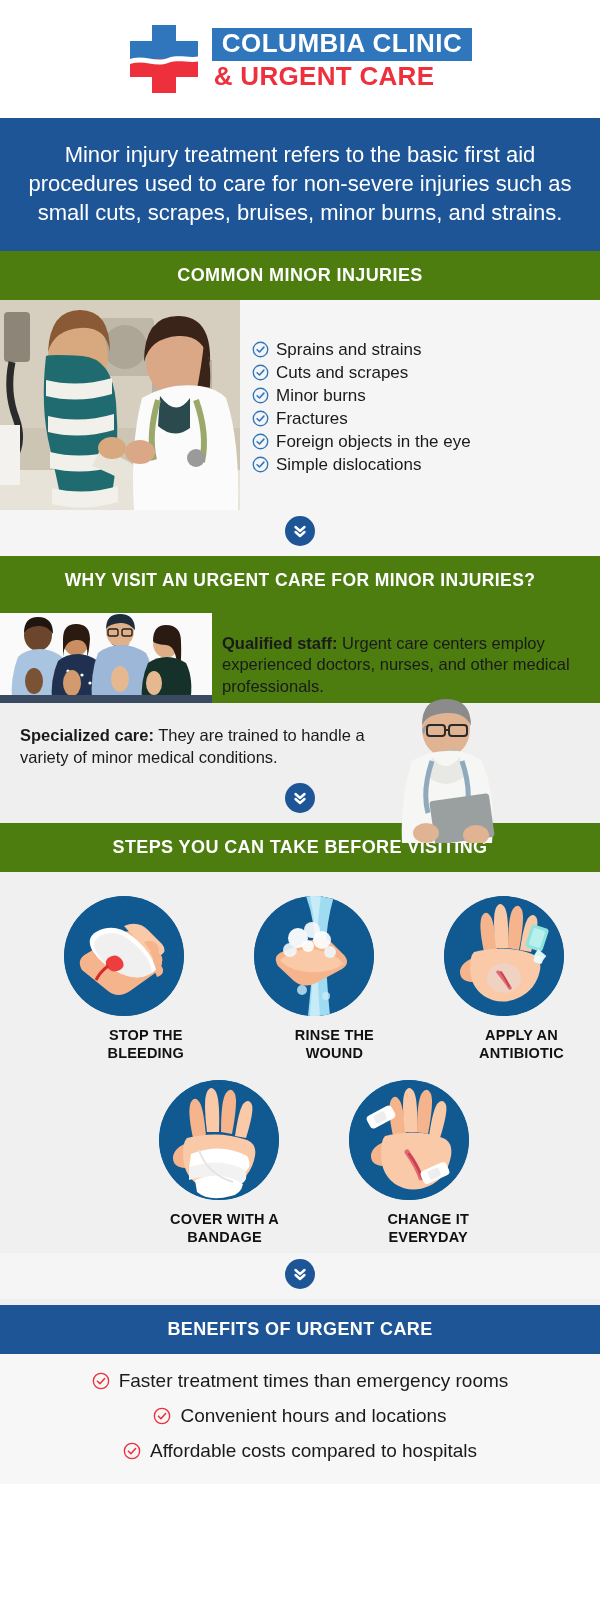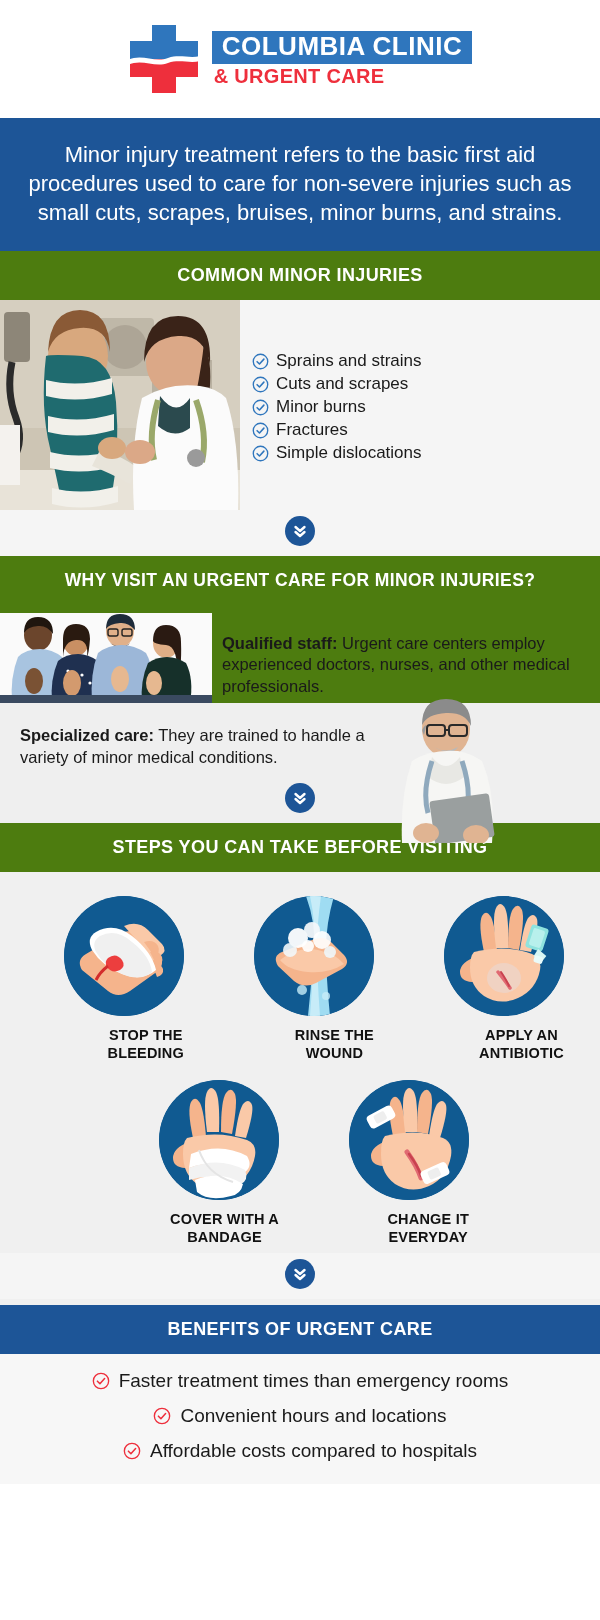--- a/index.html
+++ b/index.html
@@ -59,21 +59,21 @@
     font-weight: bold;
     font-size: 26px;
     letter-spacing: 0.5px;
     padding: 2px 10px 3px 10px;
     line-height: 1.05;
     white-space: nowrap;
   }
   .logo-line2 {
     color: #ee2f3c;
     font-weight: bold;
-    font-size: 20px;
+    font-size: 26px;
     letter-spacing: 0.3px;
     line-height: 1.05;
     padding-left: 2px;
     white-space: nowrap;
   }
 
   
   .intro {
     background: #1d5597;
     color: #ffffff;
@@ -321,20 +321,27 @@
             <path d="M6,10.2 L8.8,13 L14,7.2" fill="none" stroke="#2f76bd" stroke-width="1.8" stroke-linecap="round" stroke-linejoin="round"></path>
           </svg>
         <span>Minor burns</span>
       </div>
       <div class="injury-item">
         <svg class="chk-blue" viewBox="0 0 20 20">
             <circle cx="10" cy="10" r="8.5" fill="none" stroke="#2f76bd" stroke-width="1.6"></circle>
             <path d="M6,10.2 L8.8,13 L14,7.2" fill="none" stroke="#2f76bd" stroke-width="1.8" stroke-linecap="round" stroke-linejoin="round"></path>
           </svg>
         <span>Fractures</span>
+      </div>
+      <div class="injury-item">
+        <svg class="chk-blue" viewBox="0 0 20 20">
+            <circle cx="10" cy="10" r="8.5" fill="none" stroke="#2f76bd" stroke-width="1.6"></circle>
+            <path d="M6,10.2 L8.8,13 L14,7.2" fill="none" stroke="#2f76bd" stroke-width="1.8" stroke-linecap="round" stroke-linejoin="round"></path>
+          </svg>
+        <span>Foreign objects in the eye</span>
       </div>
       <div class="injury-item">
         <svg class="chk-blue" viewBox="0 0 20 20">
             <circle cx="10" cy="10" r="8.5" fill="none" stroke="#2f76bd" stroke-width="1.6"></circle>
             <path d="M6,10.2 L8.8,13 L14,7.2" fill="none" stroke="#2f76bd" stroke-width="1.8" stroke-linecap="round" stroke-linejoin="round"></path>
           </svg>
         <span>Simple dislocations</span>
       </div>
     </div>
   </div>

